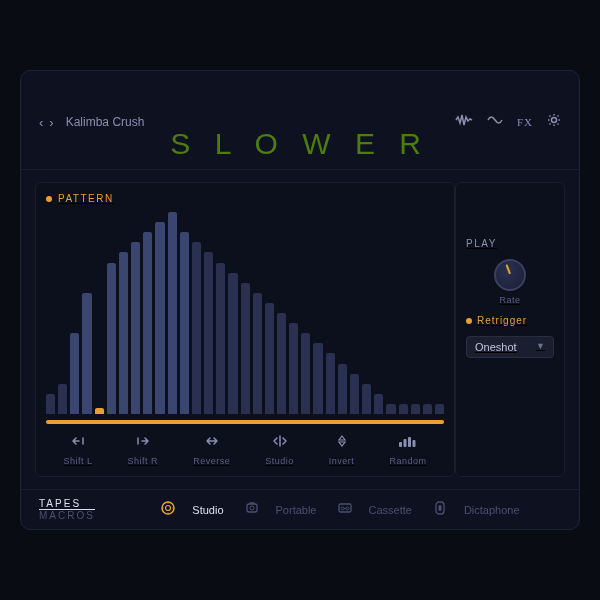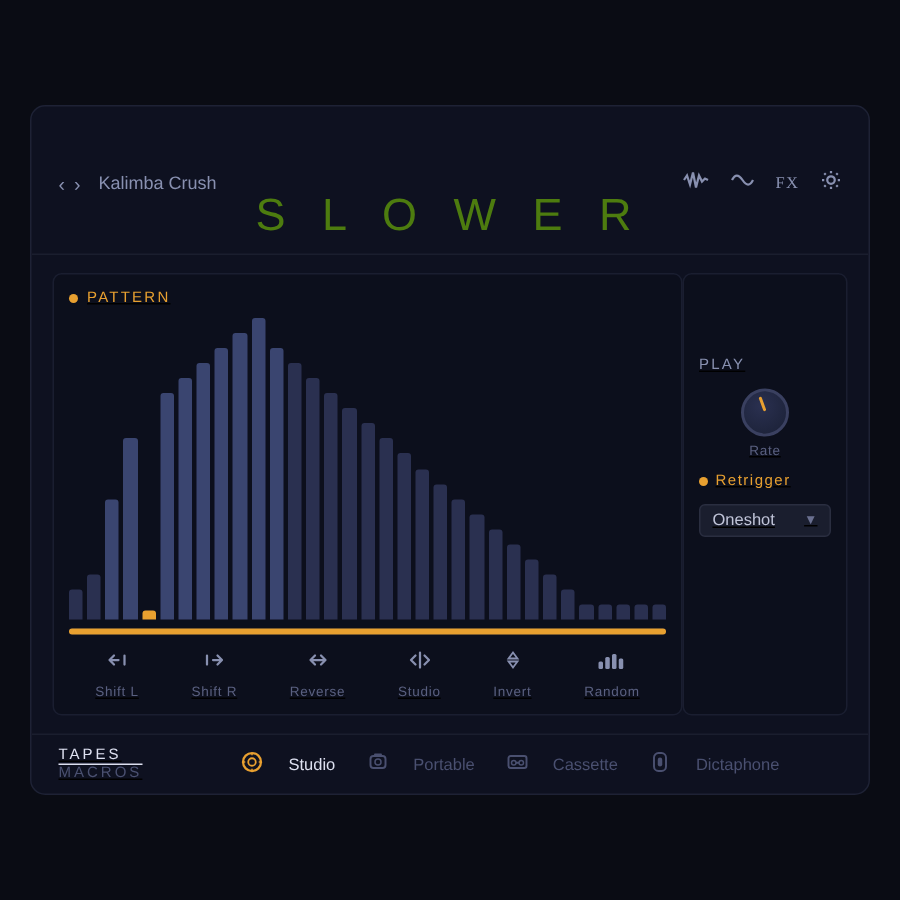--- a/index.html
+++ b/index.html
@@ -285,21 +285,20 @@
       display: flex;
       align-items: center;
       padding: 8px 18px;
       border-top: 1px solid #1a1e2e;
       gap: 0;
     }
     .footer-left {
       display: flex;
       flex-direction: column;
       margin-right: 24px;
-      text-decoration: underline;
     }
     .footer-tab {
       font-size: 10px;
       letter-spacing: 2px;
       color: #8890b0;
       cursor: pointer;
     }
     .footer-tab.active {
       color: #dde0f0;
       border-bottom: 1px solid #dde0f0;

